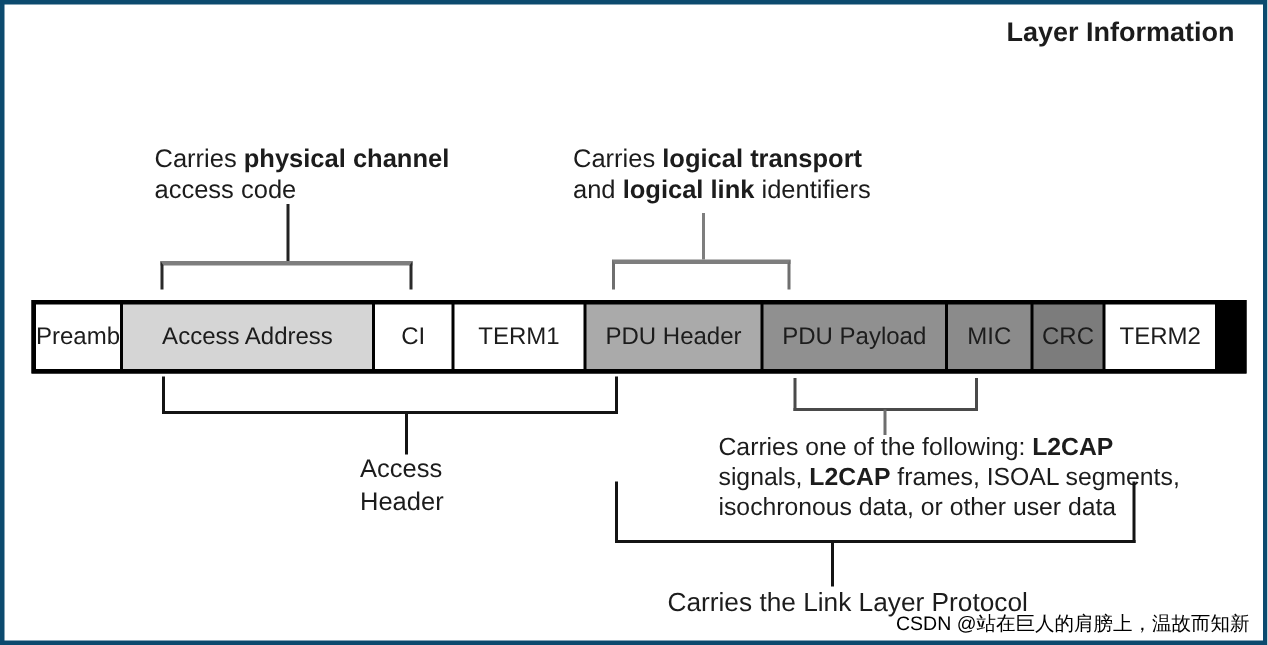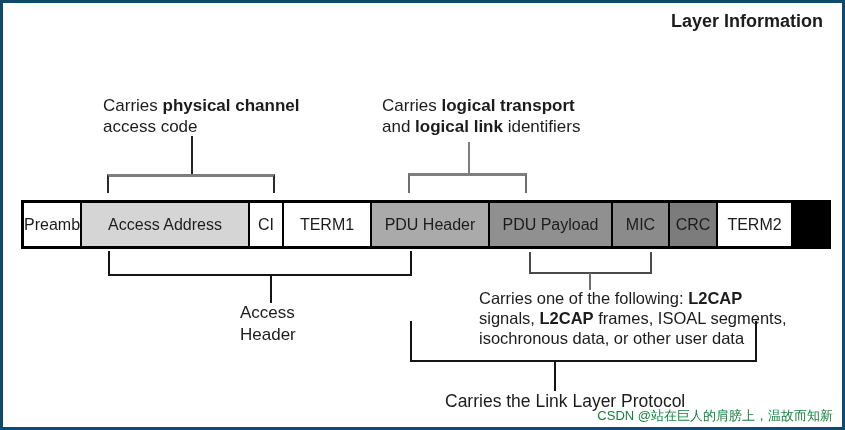--- a/index.html
+++ b/index.html
@@ -24,21 +24,21 @@
   
   #packet-row{
     left:18px;top:197px;width:810px;height:49px;
     display:flex;gap:2px;
     background:#000;border:3px solid #000;
   }
   .cell{
     height:43px;line-height:43px;text-align:center;
     font-size:16px;white-space:nowrap;overflow:hidden;
   }
-  .c0{width:56px}.c1{width:166px}.c2{width:32px}.c3{width:86px}
+  .c0{width:56px}.c1{width:166px}.c2{width:51px}.c3{width:86px}
   .c4{width:116px}.c5{width:121px}.c6{width:55px}.c7{width:46px}.c8{width:73px}
   
   .stem{width:2px;background:#222;}
   #stem-a{left:188px;top:133px;height:38px;}
   #stem-b{left:465px;top:139px;height:31px;background:#7e7e7e;}
   #stem-c{left:267px;top:272px;height:28px;background:#141414;}
   #stem-d{left:586px;top:270px;height:17px;background:#6e6e6e;}
   #stem-e{left:551px;top:358px;height:30px;background:#141414;}
   
   #bracket-access-address{
@@ -65,21 +65,21 @@
   #bracket-link-layer{
     left:407px;top:318px;width:347px;height:41px;
     border-bottom:2px solid #141414;
     border-left:2px solid #141414;border-right:2px solid #141414;
   }
   
   #label-access-header{left:237px;top:299px;font-size:17px;line-height:22px;}
   #label-payload{left:476px;top:285px;font-size:16.5px;line-height:20px;}
   #label-payload b{font-weight:bold;}
   #label-link-layer{left:442px;top:388px;font-size:17.5px;text-align:right;}
-  #watermark{right:9px;top:404px;font-size:13px;color:#15803d;white-space:nowrap;}
+  #watermark{right:9px;top:404px;font-size:13px;color:#000000;white-space:nowrap;}
 </style>
 </head>
 <body>
 
 <div id="canvas">
 
   <div id="title" class="abs">Layer Information</div>
 
   <div id="cap-physical" class="abs caption">
     <div><span>Carries </span><b>physical channel</b></div>

